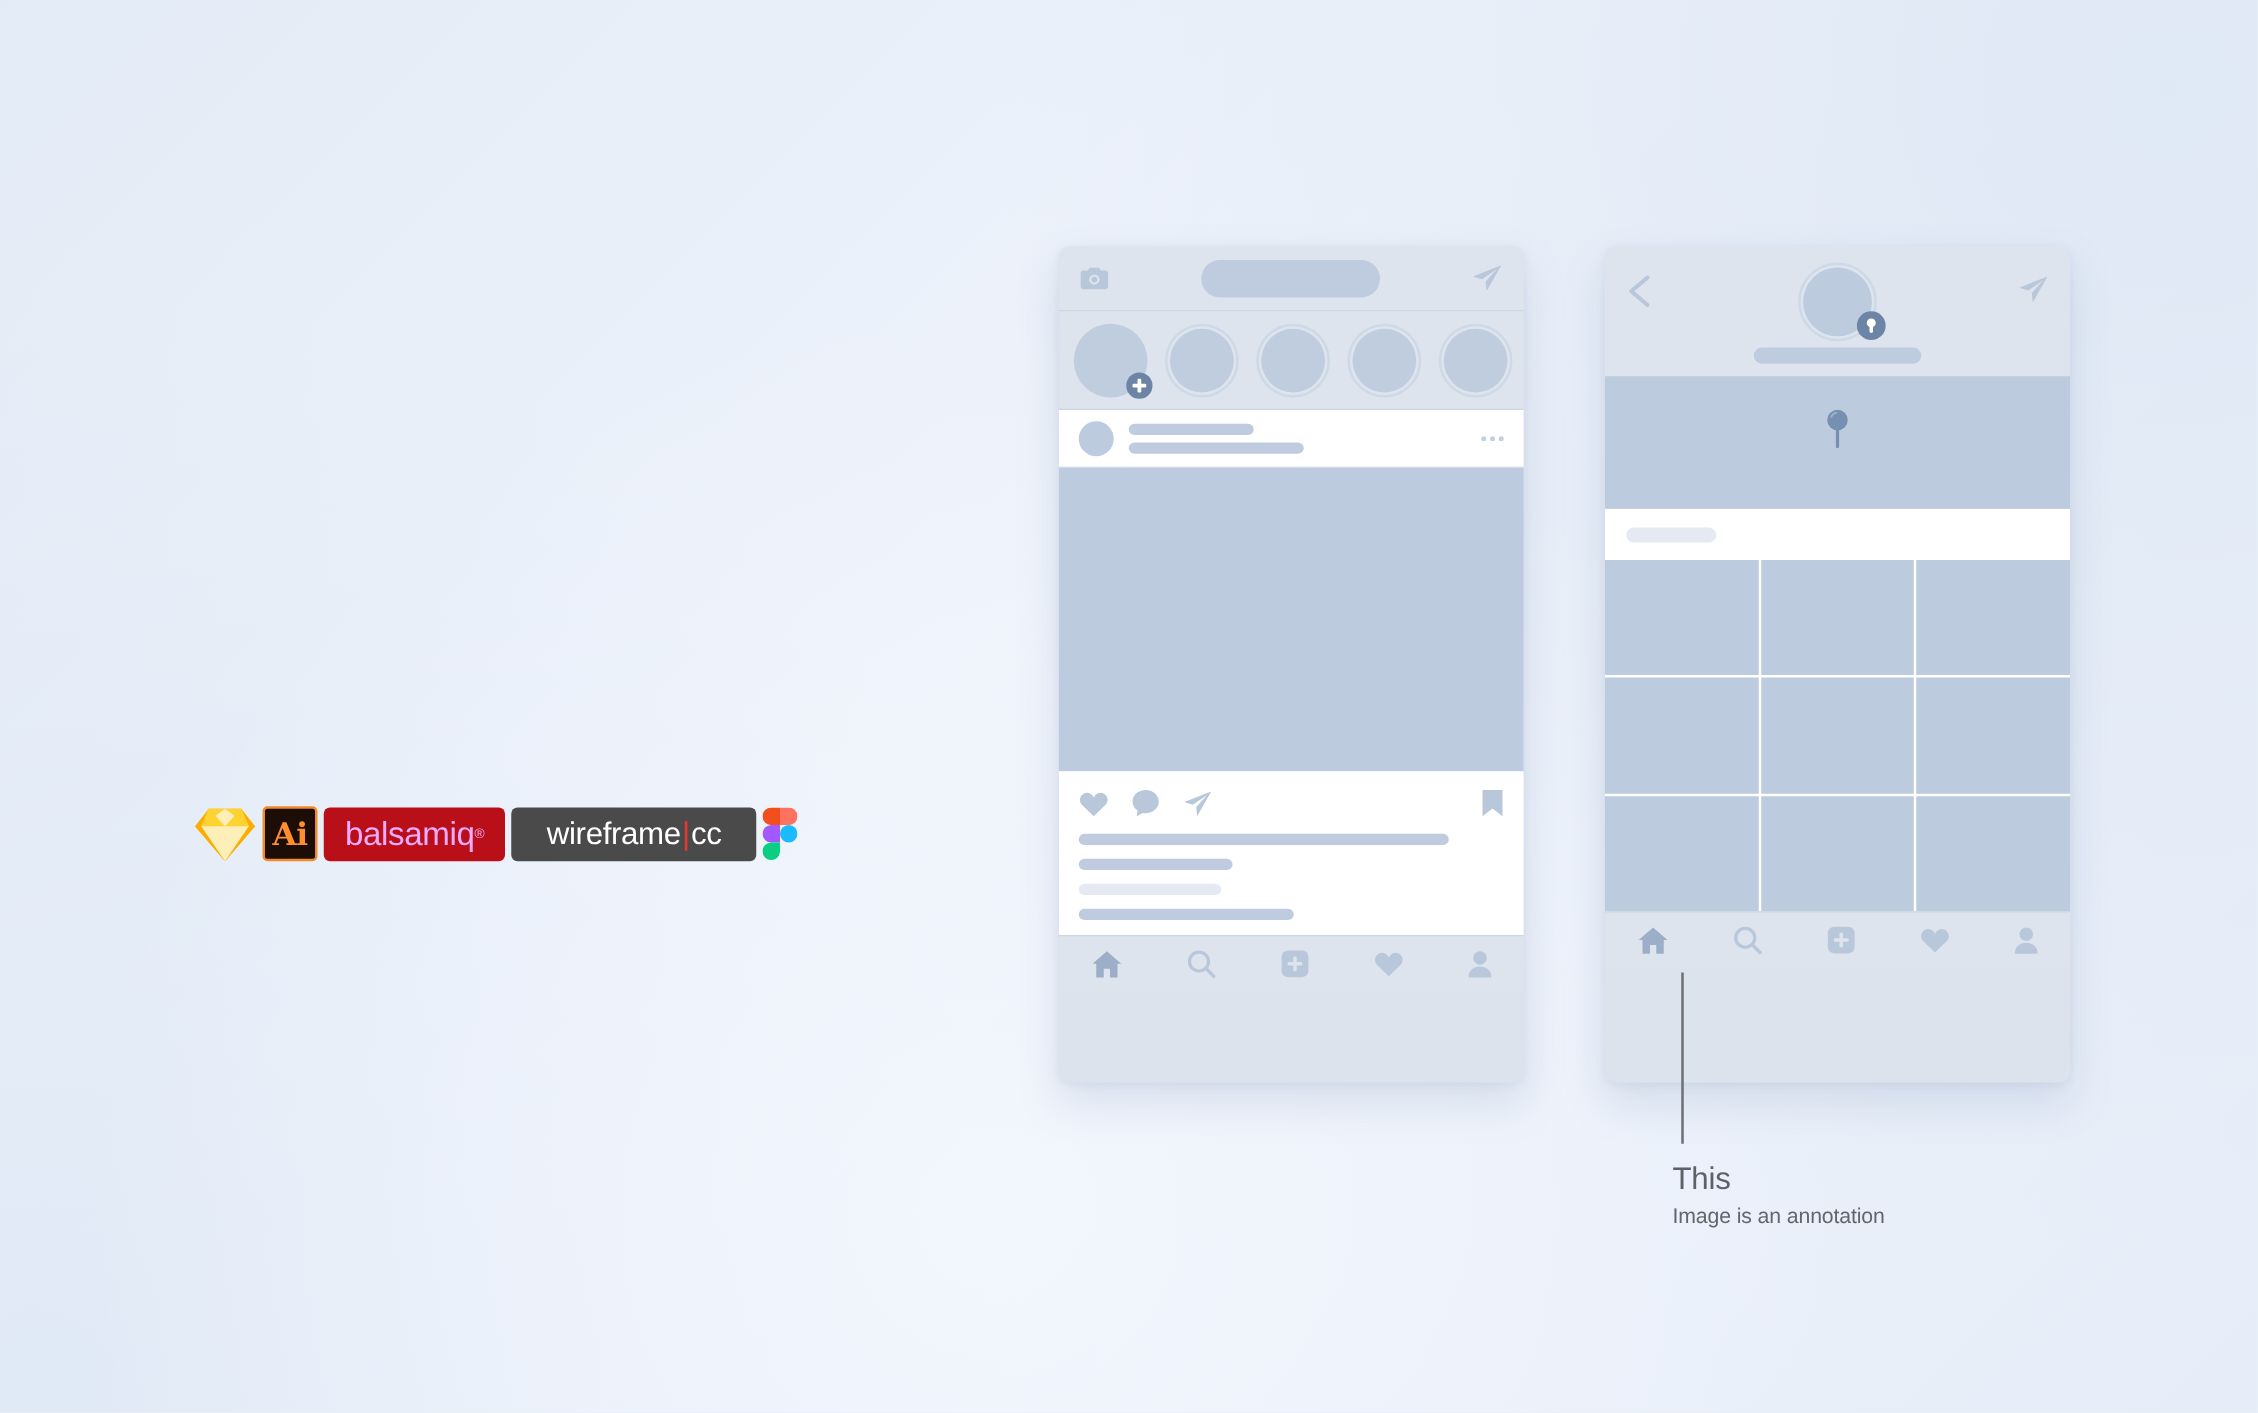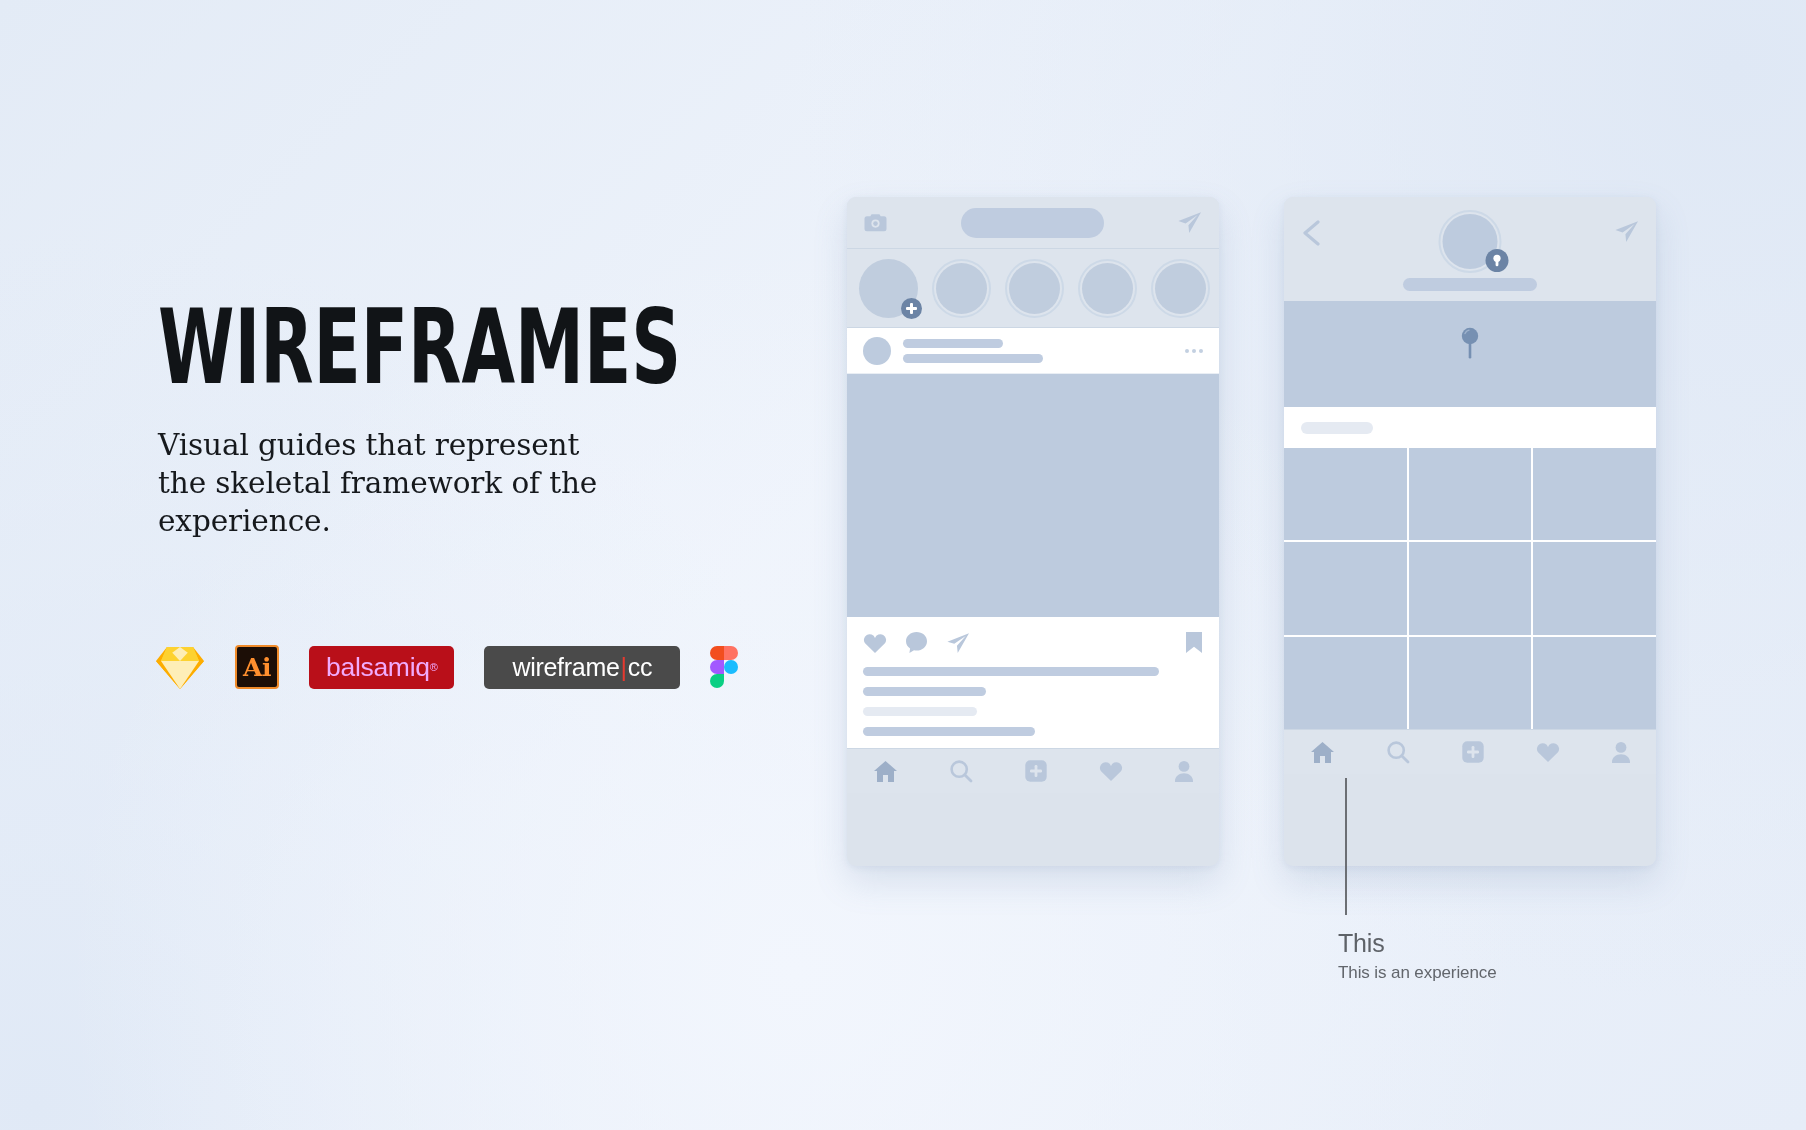--- a/index.html
+++ b/index.html
@@ -55,21 +55,21 @@
     max-width: 470px;
   }
 
   
   .logo-row {
     position: absolute;
     left: 155px;
     top: 641px;
     display: flex;
     align-items: center;
-    gap: 30px;
+    gap: 5px;
     height: 52px;
   }
   .logo-chip {
     display: flex;
     align-items: center;
     justify-content: center;
     height: 42px;
     box-sizing: border-box;
   }
   .logo-sketch { width: 50px; height: 46px; }
@@ -321,24 +321,20 @@
     font-size: 17px;
     color: #62666c;
     letter-spacing: -0.1px;
   }
 </style>
 </head>
 <body>
 
 <div id="stage">
 
-  <div class="left-col">
-    <h1 class="headline">WIREFRAMES</h1>
-    <p class="subhead">Visual guides that represent the skeletal framework of the experience.</p>
-  </div>
 
   <div class="logo-row">
 
     <div class="logo-chip">
       <svg class="logo-sketch" viewBox="0 0 50 46">
         <polygon points="12,3 38,3 49,17 25,45 1,17" fill="#fdad00"></polygon>
         <polygon points="12,3 38,3 44,17 6,17" fill="#fdd231"></polygon>
         <polygon points="25,45 1,17 17,17" fill="#fdad00"></polygon>
         <polygon points="25,45 49,17 33,17" fill="#fdad00"></polygon>
         <polygon points="6,17 25,3 44,17 25,45" fill="#feeeb7"></polygon>
@@ -532,15 +528,15 @@
       </svg>
       <svg width="20" height="23" viewBox="0 0 20 23">
         <circle cx="10" cy="6.4" r="5.4" class="ic"></circle>
         <path class="ic" d="M10 13.2c5 0 9 3.4 9 7.6v1.2H1v-1.2c0-4.2 4-7.6 9-7.6z"></path>
       </svg>
     </div>
   </div>
 
   <div class="anno-line"></div>
   <div class="anno-title">This</div>
-  <div class="anno-sub">This is an experience</div>
+  <div class="anno-sub">Image is an annotation</div>
 
 </div>
 
 </body></html>

